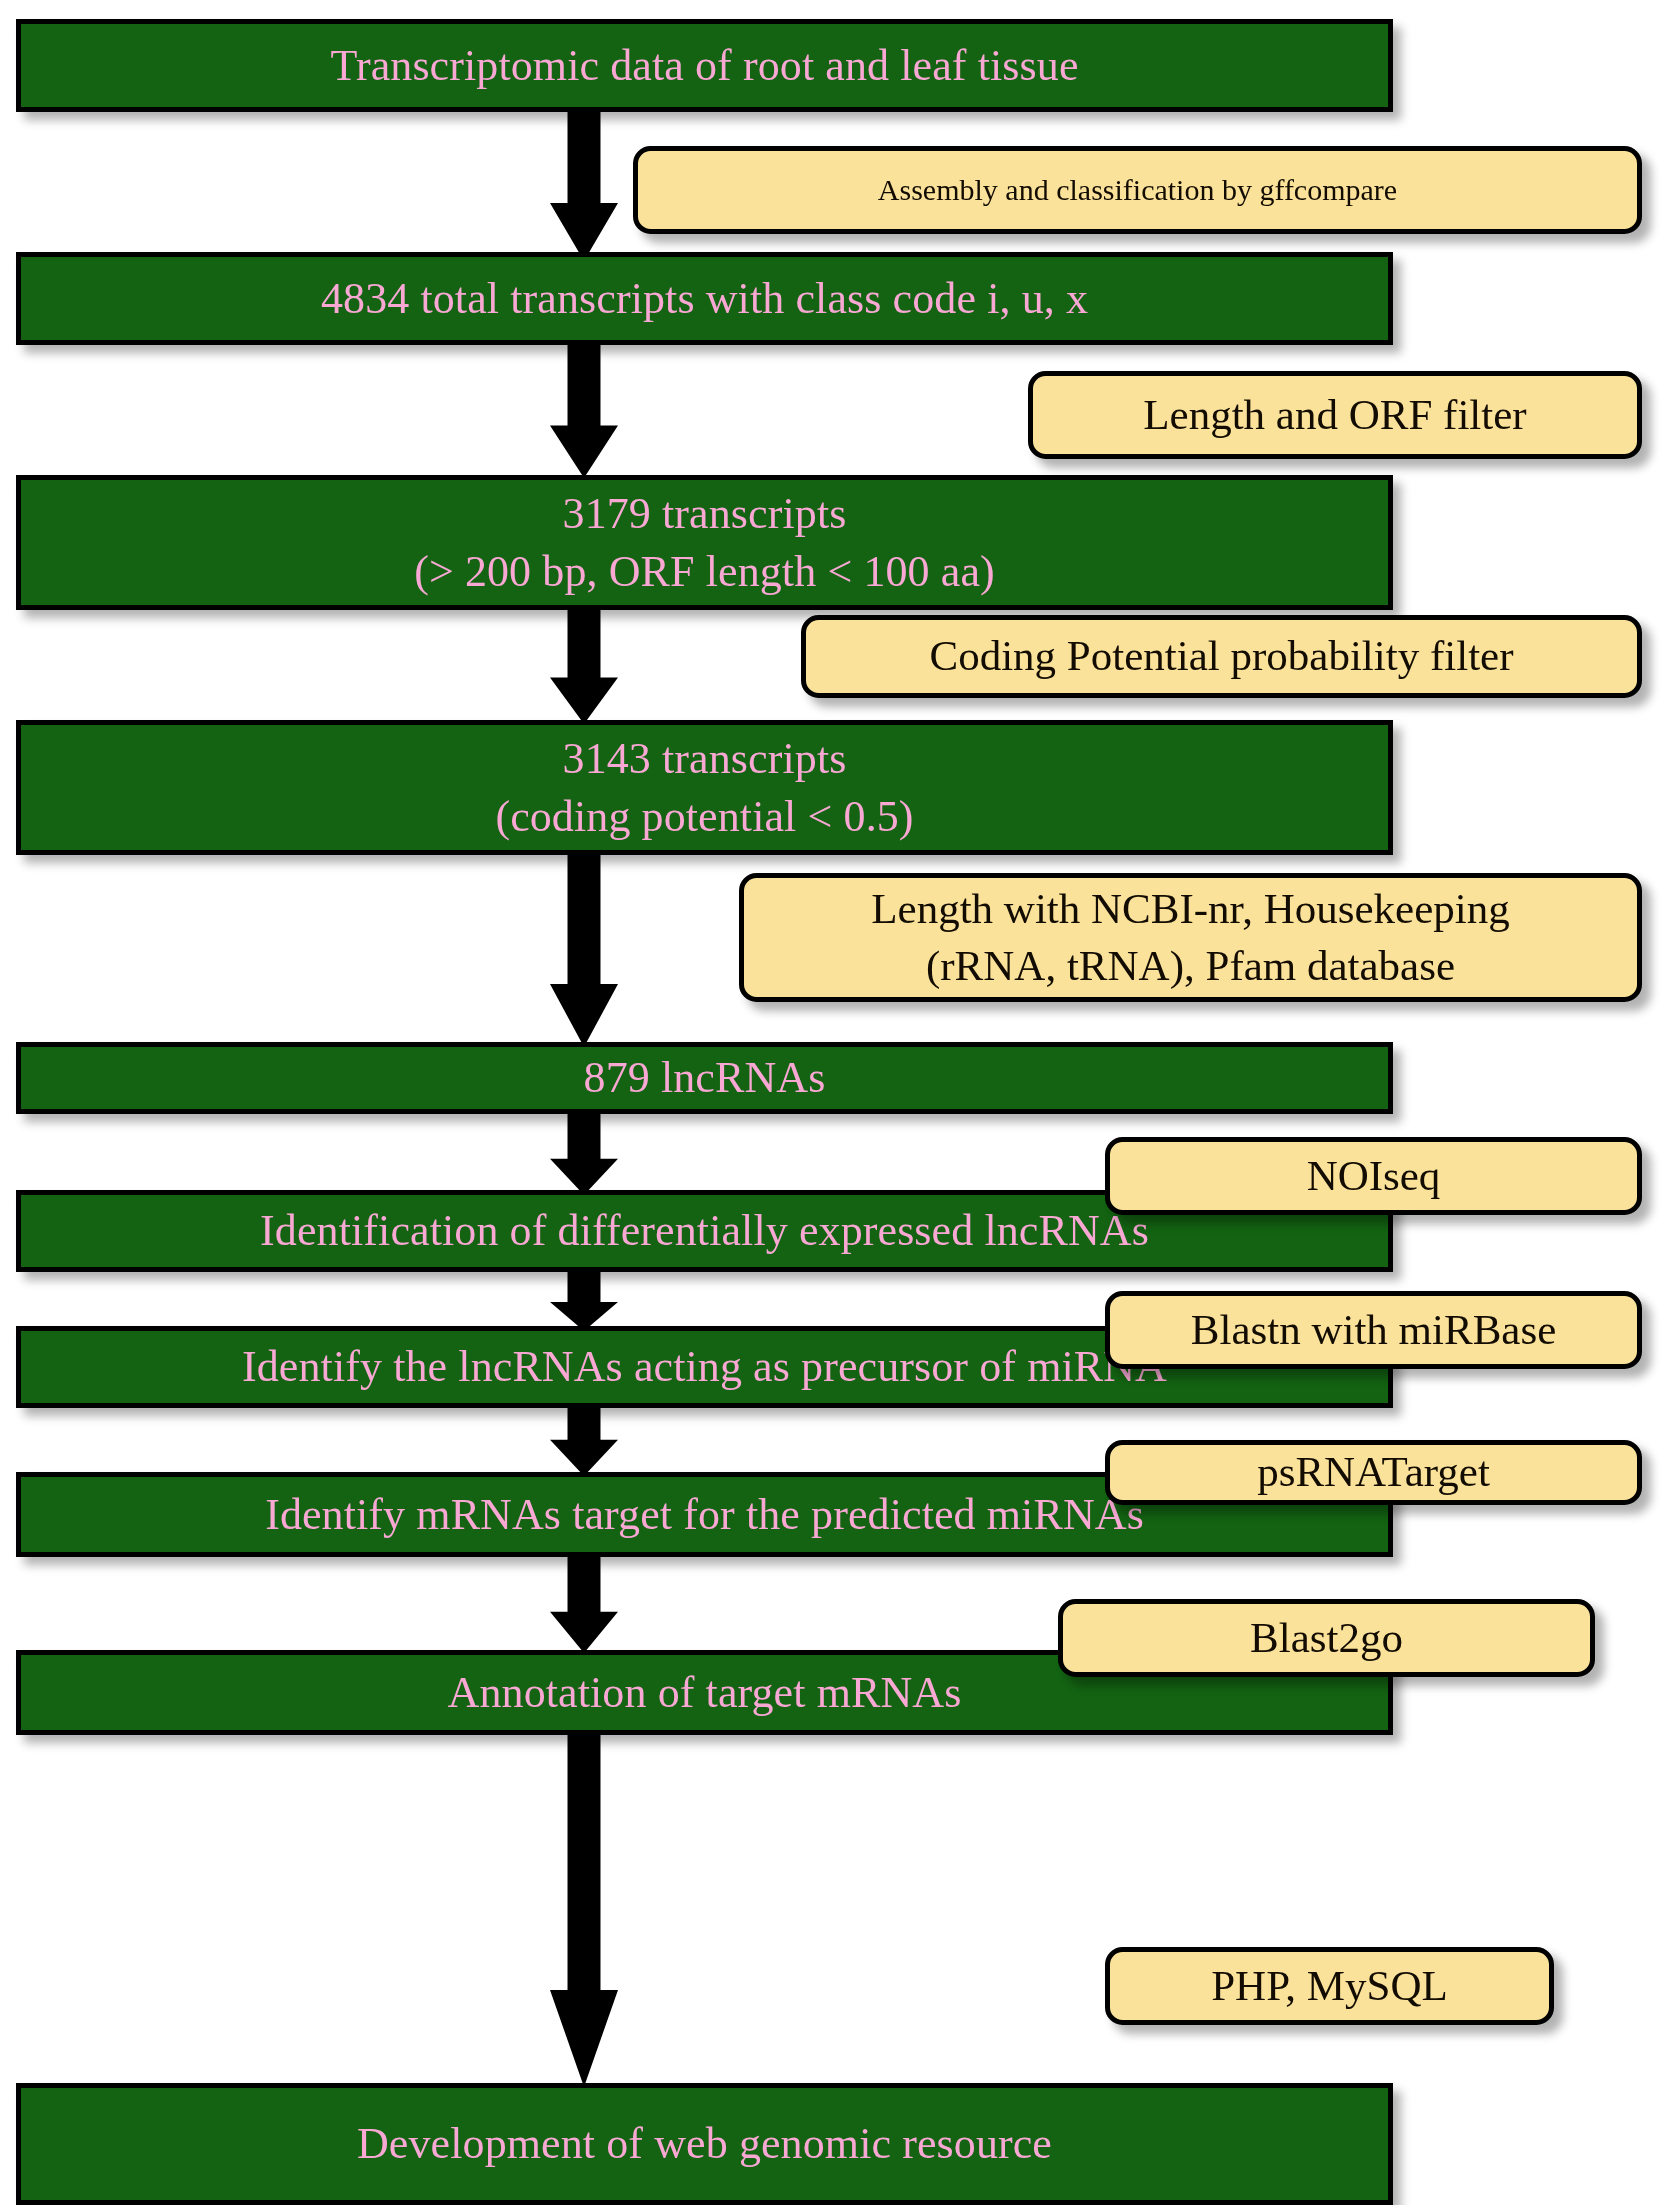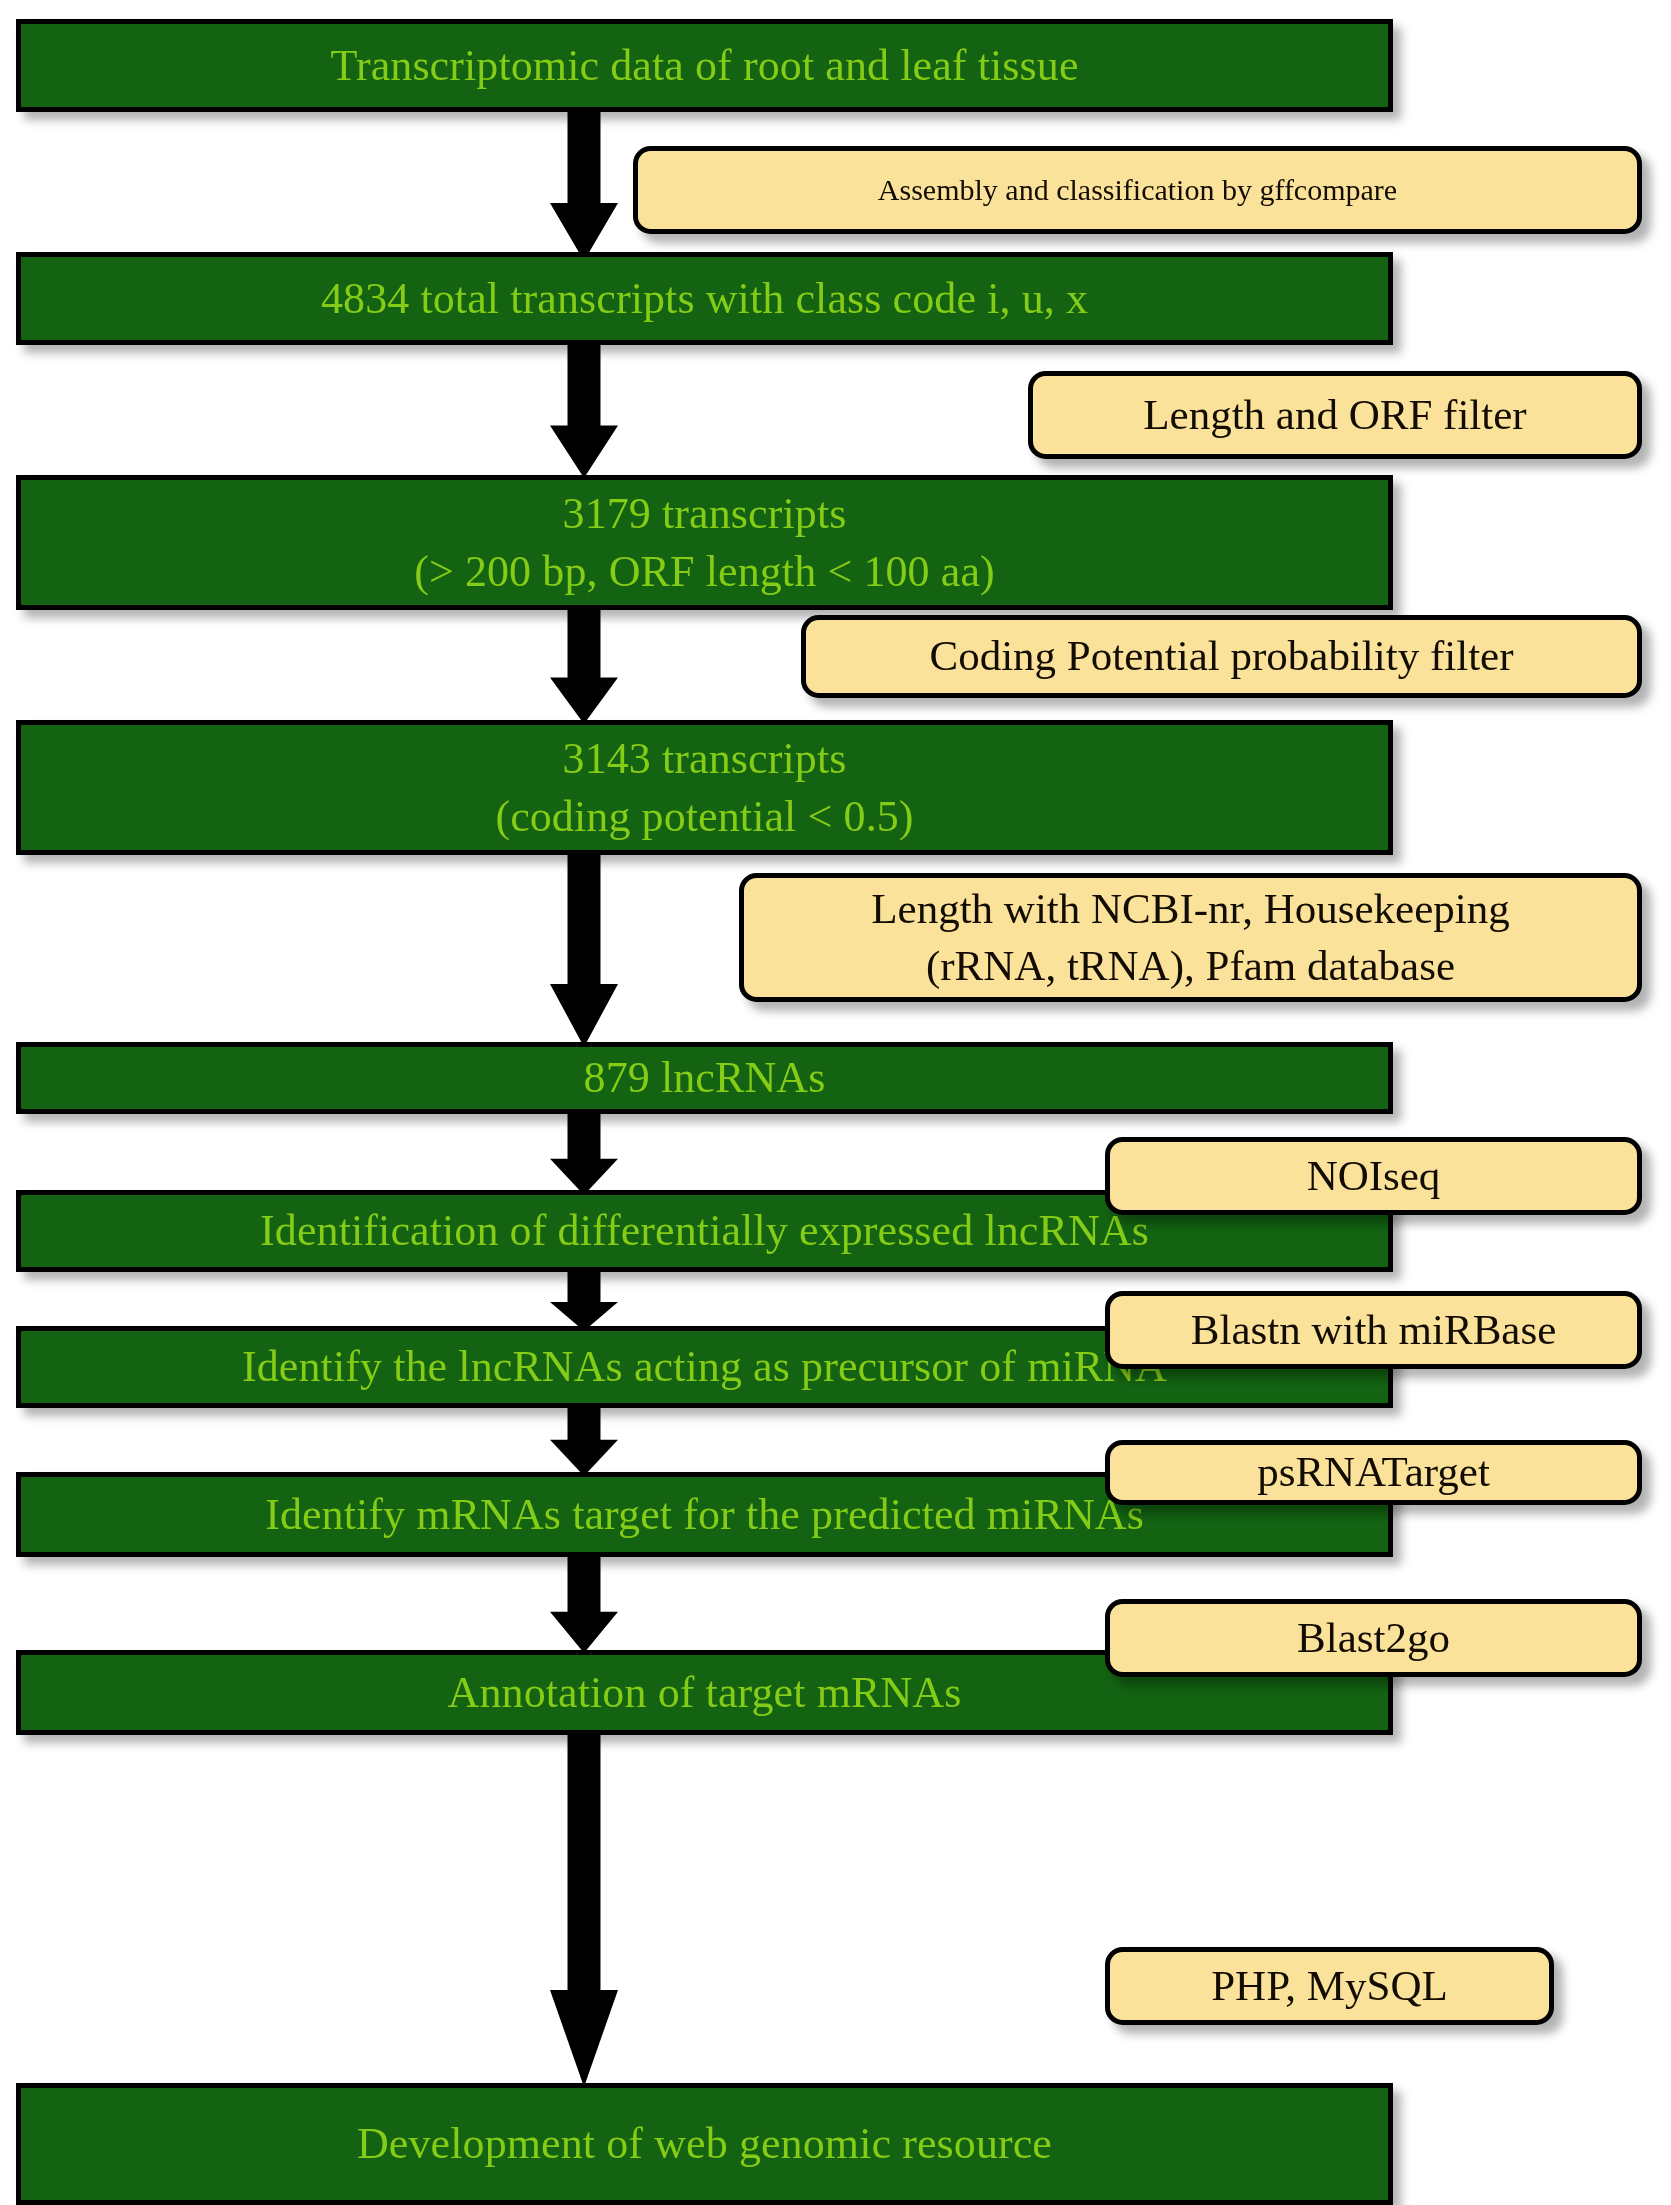--- a/index.html
+++ b/index.html
@@ -19,21 +19,21 @@
   
   .gbox {
     position: absolute;
     background: #136312;
     border: 5.7px solid #000000;
     box-shadow: 8.3px 8.3px 9.3px rgba(0,0,0,0.30);
     display: flex;
     flex-direction: column;
     align-items: center;
     justify-content: center;
-    color: #84cc16;
+    color: #f9a8d4;
     text-align: center;
     line-height: 1.30;
     letter-spacing: 0.1px;
   }
   .gbox .gline {
     display: block;
     width: 100%;
     white-space: nowrap;
   }
 
@@ -189,21 +189,21 @@
   </div>
 
   <div class="ybox" style="left:1105px; top:1291px; width:537px; height:78px; font-size:43px;">
     <span class="yline">Blastn with miRBase</span>
   </div>
 
   <div class="ybox" style="left:1105px; top:1440px; width:537px; height:65px; font-size:43px;">
     <span class="yline">psRNATarget</span>
   </div>
 
-  <div class="ybox" style="left:1105px; top:1599px; width:537px; height:78px; font-size:43px;">
+  <div class="ybox" style="left:1058px; top:1599px; width:537px; height:78px; font-size:43px;">
     <span class="yline">Blast2go</span>
   </div>
 
   <div class="ybox" style="left:1105px; top:1947px; width:449px; height:78px; font-size:43px;">
     <span class="yline">PHP, MySQL</span>
   </div>
 
 </div>
 
 

